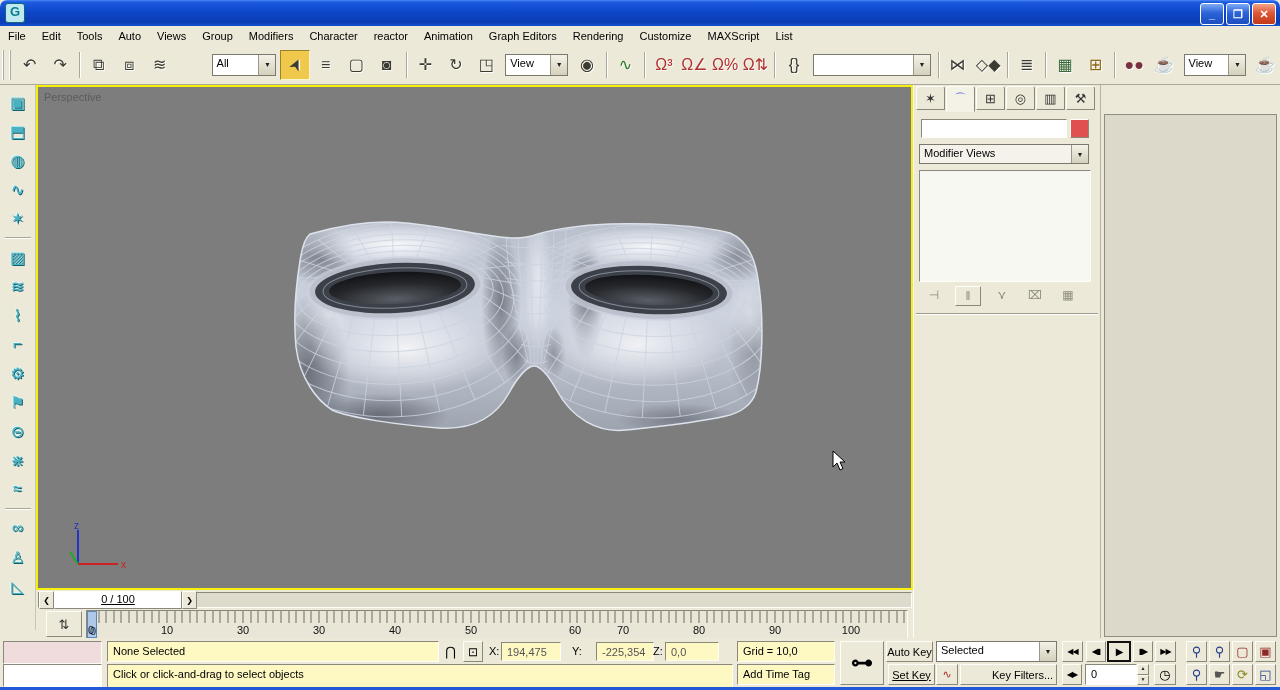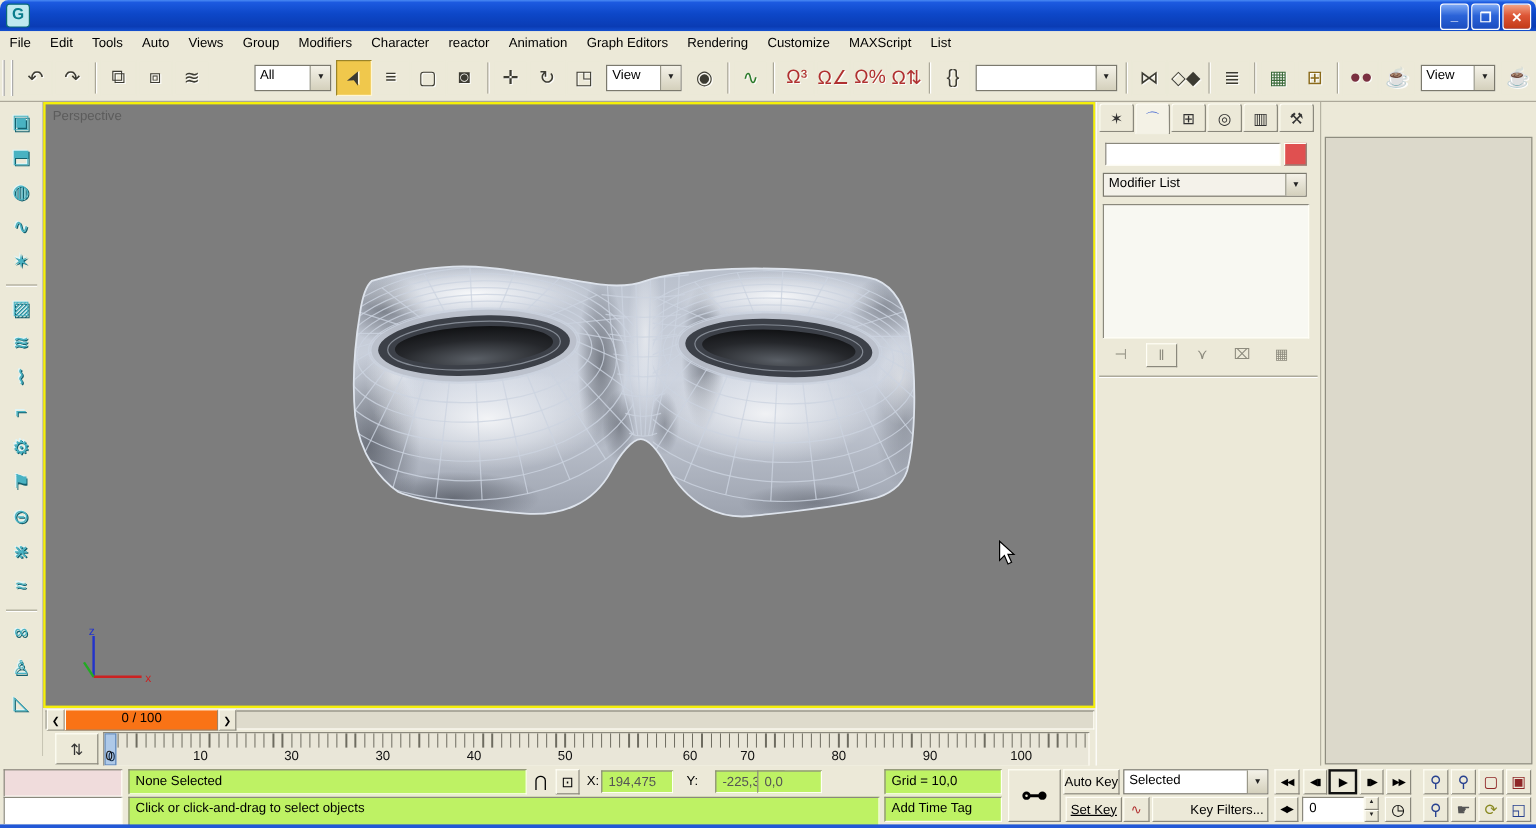--- a/index.html
+++ b/index.html
@@ -49,39 +49,39 @@
   #vplabel{position:absolute;left:6px;top:4px;color:#5c5c5c;font-size:11px;}
   #maskSvg{position:absolute;left:0;top:0;}
   #axis{position:absolute;left:24px;bottom:14px;}
   #cursor{position:absolute;left:793px;top:363px;}
   
   #timeslider{position:absolute;left:36px;top:590px;width:877px;height:19px;background:#ece9d8;}
   #ts-groove{position:absolute;left:2px;top:2px;width:872px;height:14px;background:#dedbcc;
     border:1px solid;border-color:#8a887c #fffef6 #fffef6 #8a887c;}
   .ts-btn{position:absolute;top:1px;height:16px;background:#ece9d8;border:1px solid;
     border-color:#fffef6 #8a887c #8a887c #fffef6;display:flex;align-items:center;justify-content:center;font-size:8px;}
-  #ts-handle{position:absolute;left:18px;top:1px;width:126px;height:16px;background:#f97316;
-    border:1px solid;border-color:#fffef6 #8a887c #8a887c #fffef6;text-align:center;line-height:15px;}
+  #ts-handle{position:absolute;left:18px;top:1px;width:126px;height:16px;background:#ffffff;
+    border:1px solid;border-color:#fffef6 #8a887c #8a887c #fffef6;text-align:center;line-height:15px;text-decoration:underline;}
   
   #trackbar{position:absolute;left:36px;top:609px;width:877px;height:29px;background:#ece9d8;}
   #mce-btn{position:absolute;left:10px;top:2px;width:34px;height:24px;background:#ece9d8;
     border:1px solid;border-color:#fffef6 #8a887c #8a887c #fffef6;
     display:flex;align-items:center;justify-content:center;font-size:13px;color:#333;}
   #ruler{position:absolute;left:50px;top:1px;width:820px;height:27px;background:#e9e6d8;
     border:1px solid;border-color:#8a887c #fffef6 #fffef6 #8a887c;overflow:hidden;}
   #ruler .ticks{position:absolute;left:0;top:0;width:100%;height:12px;
     background:repeating-linear-gradient(90deg,#6e6c60 0,#6e6c60 1px,transparent 1px,transparent 7.6px);
     background-position:3.5px 0;}
   .rlabel{position:absolute;top:13px;transform:translateX(-50%);font-size:11px;color:#111;}
   #frame-indicator{position:absolute;left:0;top:0;width:10px;height:27px;background:#aec9e8;
     border:1px solid #5d86b8;box-sizing:border-box;text-align:center;}
   #frame-indicator span{position:absolute;bottom:0;left:2px;font-size:11px;color:#102a4a;}
   
   #statusbar{position:absolute;left:0;top:638px;width:1280px;height:49px;background:#ece9d8;}
-  .fld{position:absolute;background:#bef264;border:1px solid;border-color:#8a887c #fffef6 #fffef6 #8a887c;
+  .fld{position:absolute;background:#fef9c3;border:1px solid;border-color:#8a887c #fffef6 #fffef6 #8a887c;
     padding:3px 5px;box-sizing:border-box;white-space:nowrap;overflow:hidden;}
   .rbtn{position:absolute;background:#ece9d8;border:1px solid;border-color:#fffef6 #8a887c #8a887c #fffef6;
     display:flex;align-items:center;justify-content:center;box-sizing:border-box;}
   .coordlab{position:absolute;top:7px;font-size:11px;}
   #listener-pink{position:absolute;left:3px;top:3px;width:97px;height:21px;background:#f0dcdc;
     border:1px solid;border-color:#8a887c #fffef6 #fffef6 #8a887c;}
   #listener-white{position:absolute;left:3px;top:26px;width:97px;height:21px;background:#fff;
     border:1px solid;border-color:#8a887c #fffef6 #fffef6 #8a887c;}
   #bluebar{position:absolute;left:0;top:687px;width:1280px;height:3px;background:#2258d6;}
   .pb-btn{font-size:8px;letter-spacing:-1px;}
@@ -516,21 +516,21 @@
     <div class="fld" style="left:107px;top:26px;width:626px;height:31px;">Click or click-and-drag to select objects</div>
 
     <div class="rbtn" style="left:441px;top:3px;width:19px;height:21px;border:none;background:none;font-size:13px;">⋂</div>
     <div class="rbtn" style="left:463px;top:3px;width:20px;height:21px;font-size:12px;">⊡</div>
 
     <span class="coordlab" style="left:489px;">X:</span>
     <div class="fld" style="left:501px;top:4px;width:60px;height:19px;color:#555;">194,475</div>
     <span class="coordlab" style="left:572px;">Y:</span>
     <div class="fld" style="left:596px;top:4px;width:58px;height:19px;color:#555;">-225,354</div>
     <span class="coordlab" style="left:653px;">Z:</span>
-    <div class="fld" style="left:631px;top:4px;width:54px;height:19px;color:#555;">0,0</div>
+    <div class="fld" style="left:665px;top:4px;width:54px;height:19px;color:#555;">0,0</div>
 
     <div class="fld" style="left:737px;top:3px;width:98px;height:21px;">Grid = 10,0</div>
     <div class="fld" style="left:737px;top:26px;width:98px;height:21px;">Add Time Tag</div>
 
     <div class="rbtn" style="left:840px;top:3px;width:44px;height:44px;font-size:22px;font-weight:bold;">⊶</div>
     <div class="rbtn" style="left:886px;top:3px;width:47px;height:21px;">Auto Key</div>
     <div class="rbtn" style="left:888px;top:26px;width:47px;height:21px;text-decoration:underline;">Set Key</div>
 
     <div class="tb-dd" style="position:absolute;left:936px;top:3px;width:121px;height:21px;margin:0;box-sizing:border-box;">
       <span class="txt">Selected</span>
@@ -602,21 +602,21 @@
         <div class="cp-tab">
           <span class="g">▥</span>
         </div>
         <div class="cp-tab">
           <span class="g">⚒</span>
         </div>
       </div>
     <div id="cp-name"></div>
     <div id="cp-swatch" style="background: rgb(224, 80, 80);"></div>
     <div id="cp-modlist">
-      <span class="txt">Modifier List</span>
+      <span class="txt">Modifier Views</span>
       <span class="dd-arrow">▼</span>
     </div>
     <div id="cp-stack"></div>
     <div id="cp-stackbtns">
         <div class="sb-btn">⊣</div>
         <div class="sb-btn boxed">‖</div>
         <div class="sb-btn">⋎</div>
         <div class="sb-btn">⌧</div>
         <div class="sb-btn">▦</div>
       </div>

